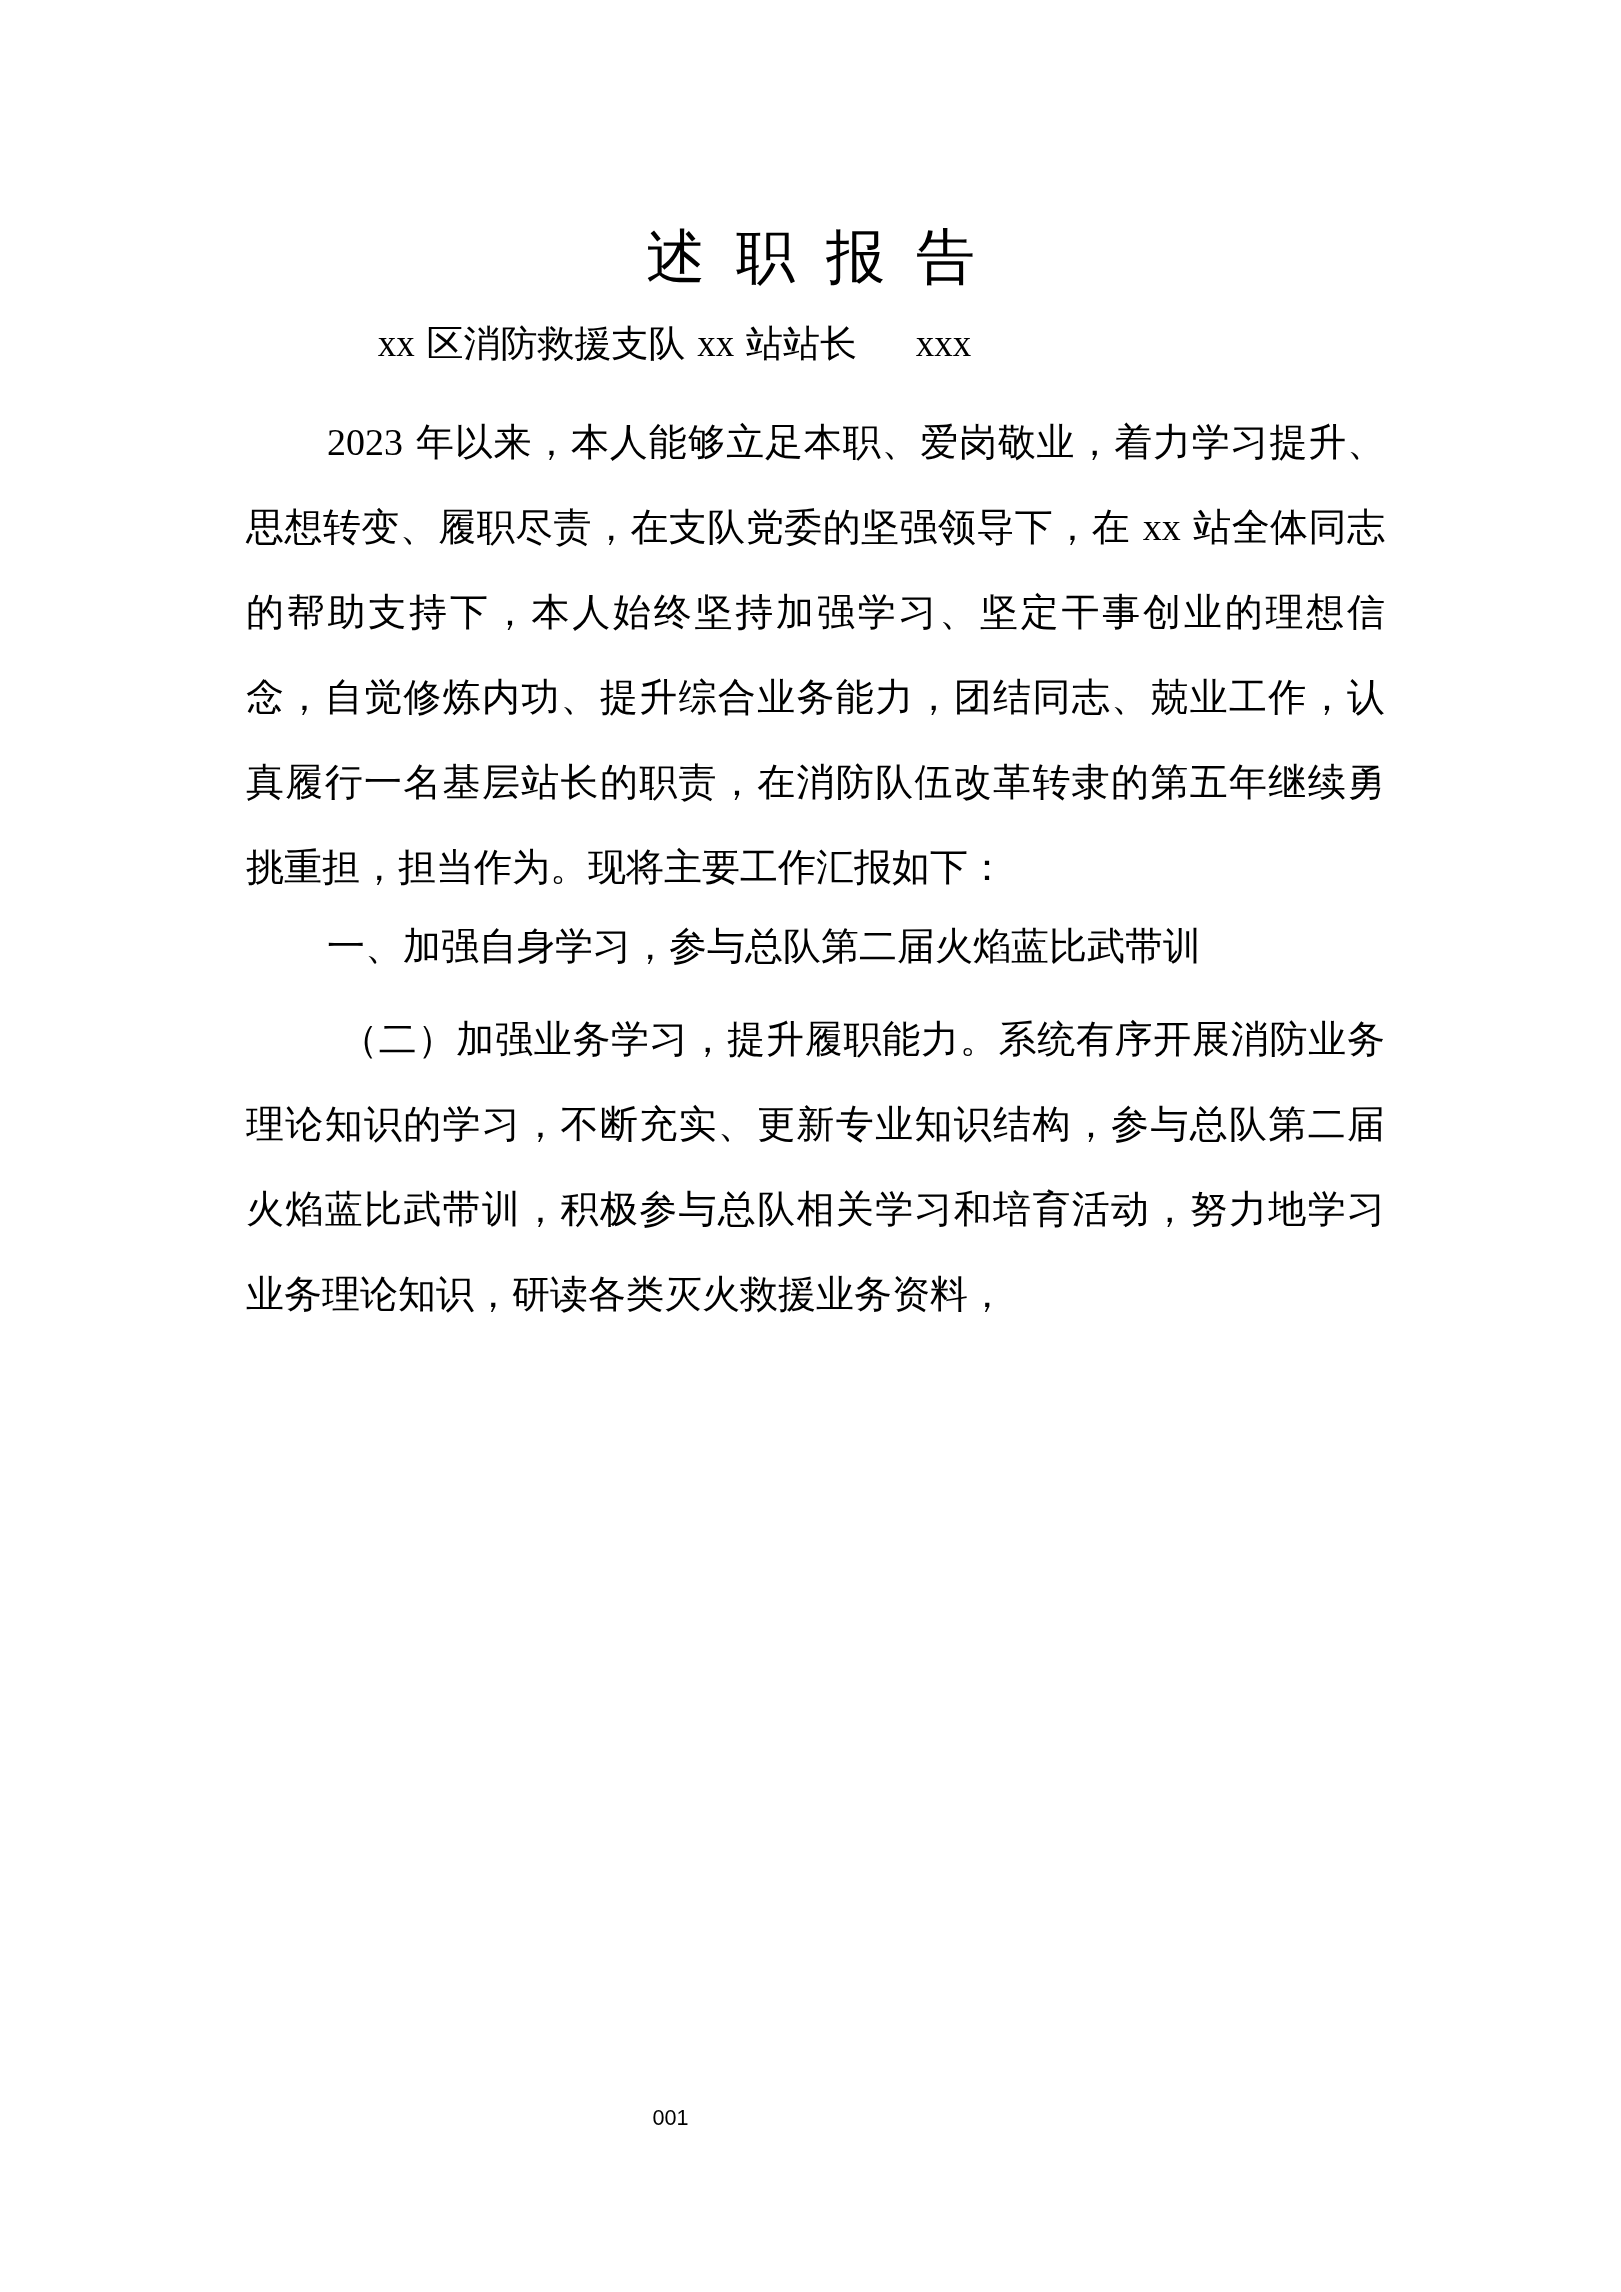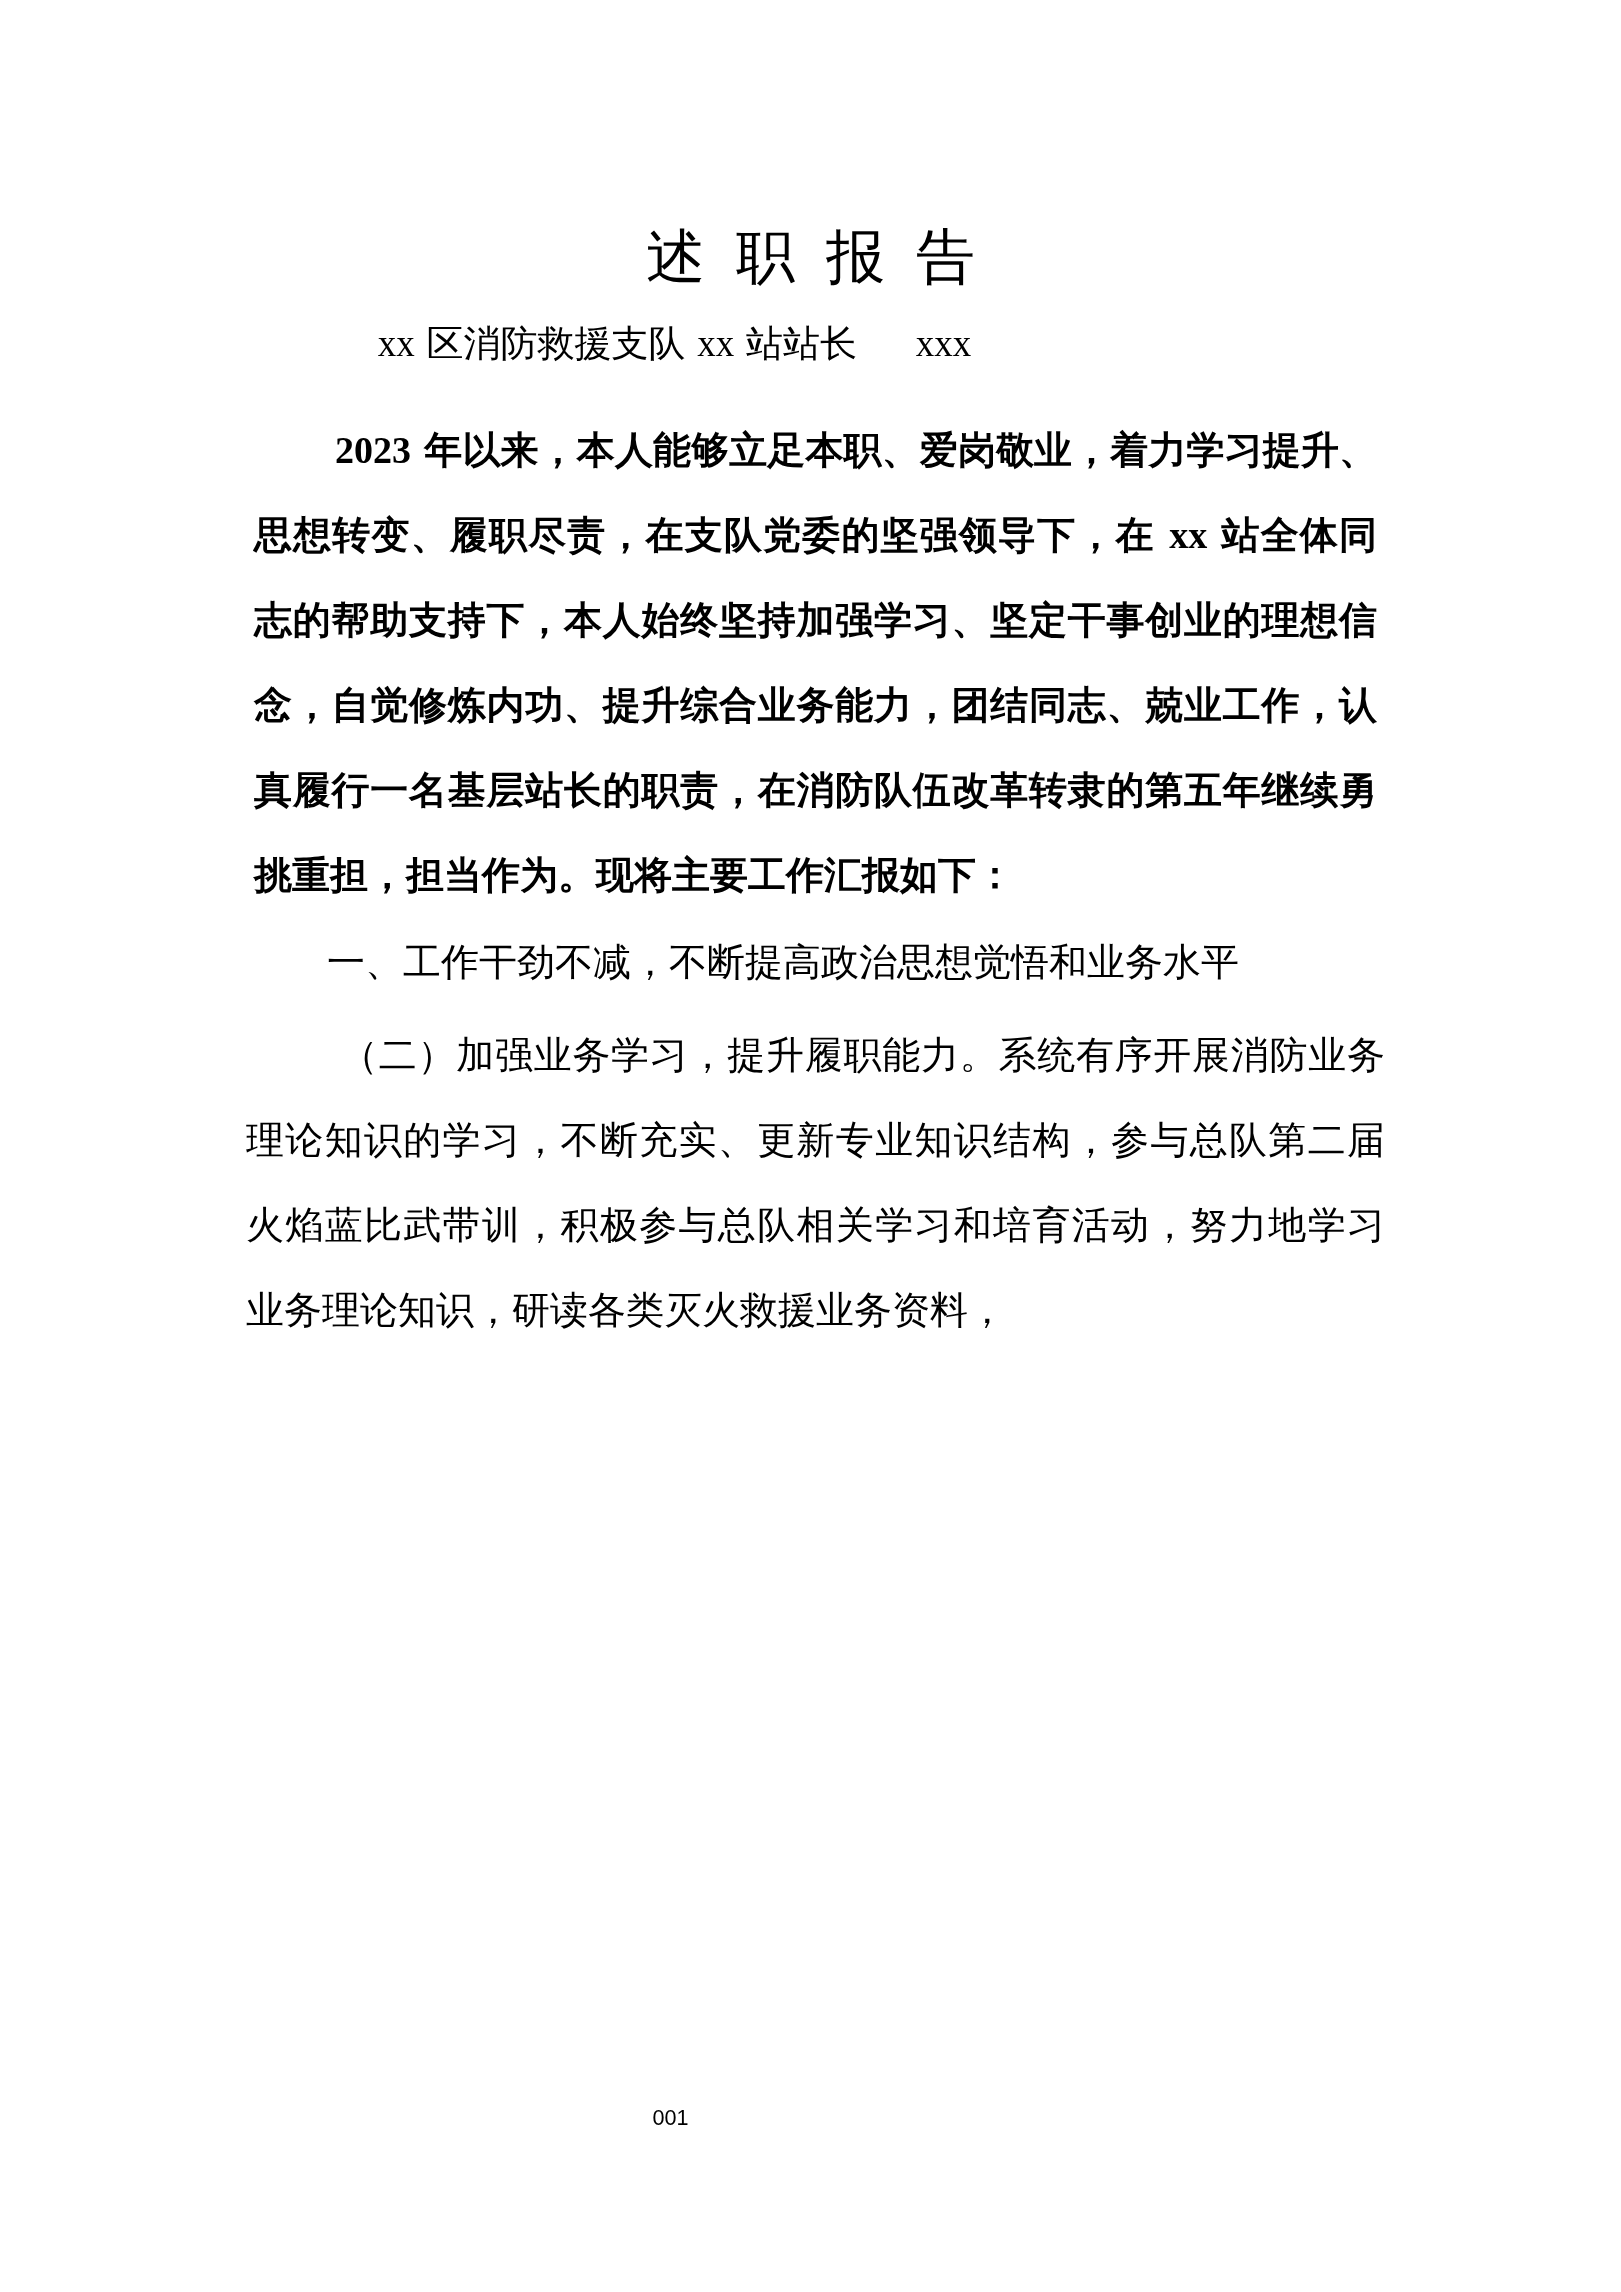--- a/index.html
+++ b/index.html
@@ -52,23 +52,22 @@
   .body-text {
     position: absolute;
     left: 246px;
     top: 400px;
     width: 1139px;
     font-size: 38px;
     line-height: 85px;
     text-align: justify;
   }
   .para {
-    margin: 8px;
+    margin: 0;
     text-indent: 81px;
-    font-weight: bold;
   }
   .heading1 {
     margin: 0;
     text-indent: 81px;
     line-height: 73px;
   }
   .heading-sub {
     margin: 0;
     text-indent: 94px;
   }
@@ -94,21 +93,21 @@
 <div class="page">
 
   <div class="title">述职报告</div>
 
   <div class="subtitle"><span class="latin">xx</span><span> 区消防救援支队 </span><span class="latin">xx</span><span> 站站长</span><span>     </span><span class="latin">xxx</span></div>
 
   <div class="body-text">
 
     <p class="para"><span class="latin">2023</span><span> 年以来，本人能够立足本职、爱岗敬业，着力学习提升、思想转变、履职尽责，在支队党委的坚强领导下，在 </span><span class="latin">xx</span><span> 站全体同志的帮助支持下，本人始终坚持加强学习、坚定干事创业的理想信念，自觉修炼内功、提升综合业务能力，团结同志、兢业工作，认真履行一名基层站长的职责，在消防队伍改革转隶的第五年继续勇挑重担，担当作为。现将主要工作汇报如下：</span></p>
 
-    <p class="heading1">一、工作干劲不减，不断提高政治思想觉悟和业务水平</p>
+    <p class="heading1">一、加强自身学习，参与总队第二届火焰蓝比武带训</p>
 
 
     <div class="gap"></div>
 
     <p class="heading-sub">（二）加强业务学习，提升履职能力。系统有序开展消防业务理论知识的学习，不断充实、更新专业知识结构，参与总队第二届火焰蓝比武带训，积极参与总队相关学习和培育活动，努力地学习业务理论知识，研读各类灭火救援业务资料，</p>
 
   </div>
 
   <div class="page-number">001</div>
 

